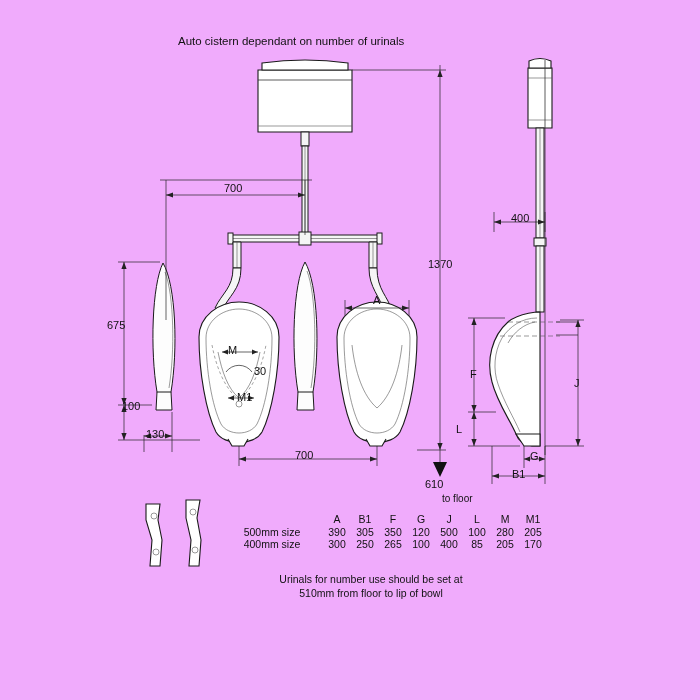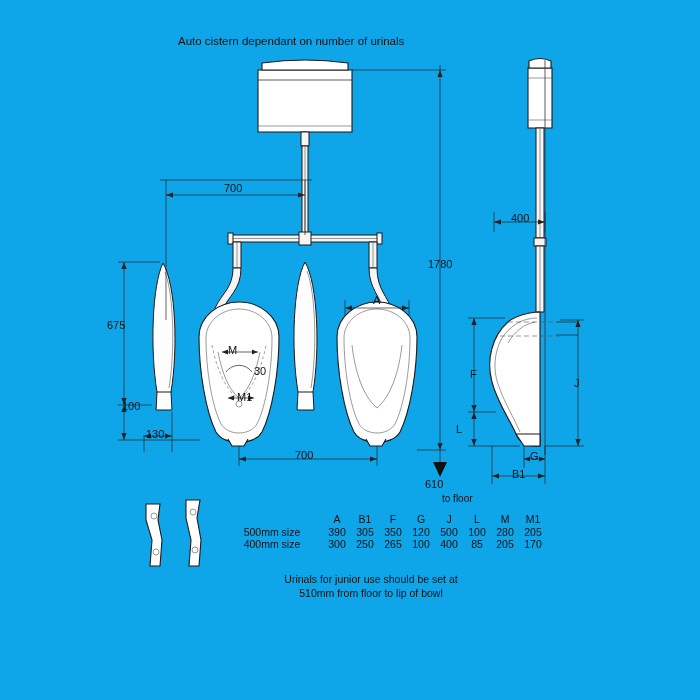--- a/index.html
+++ b/index.html
@@ -4,21 +4,21 @@
 <style>
   html, body {
     margin: 0;
     padding: 0;
     background: #ffffff;
   }
   #page {
     position: relative;
     width: 700px;
     height: 700px;
-    background: #0ea5e9;
+    background: #f0abfc;
     font-family: "Liberation Sans", sans-serif;
     color: #1a1a1a;
     overflow: hidden;
   }
   .lbl {
     position: absolute;
     font-size: 11px;
     line-height: 13px;
     color: #111;
     white-space: pre;
@@ -244,21 +244,21 @@
     <path fill="#222" d="M222,352 l6,-2.4 l0,4.8 z"></path>
     <path fill="#222" d="M258,352 l-6,-2.4 l0,4.8 z"></path>
     <line class="dim" x1="228" y1="398" x2="254" y2="398"></line>
     <path fill="#222" d="M228,398 l6,-2.4 l0,4.8 z"></path>
     <path fill="#222" d="M254,398 l-6,-2.4 l0,4.8 z"></path>
     <path class="dim" d="M226,372 A16,16 0 0 1 252,372"></path>
   </svg>
 
   <div class="lbl" style="left:224px; top:182px;">700</div>
 
-  <div class="lbl" style="left:428px; top:258px;">1780</div>
+  <div class="lbl" style="left:428px; top:258px;">1370</div>
 
   <div class="lbl" style="left:107px; top:319px;">675</div>
 
   <div class="lbl" style="left:122px; top:400px;">100</div>
 
   <div class="lbl" style="left:146px; top:428px;">130</div>
 
   <div class="lbl" style="left:295px; top:449px;">700</div>
 
   <div class="lbl" style="left:373px; top:294px;">A</div>
@@ -315,16 +315,16 @@
       <td class="num">265</td>
       <td class="num">100</td>
       <td class="num">400</td>
       <td class="num">85</td>
       <td class="num">205</td>
       <td class="num">170</td>
     </tr>
   </tbody>
     </table>
 
-  <div class="note" style="left:256px; top:572px; width:230px;">Urinals for junior use should be set at</div>
+  <div class="note" style="left:256px; top:572px; width:230px;">Urinals for number use should be set at</div>
   <div class="note" style="left:256px; top:586px; width:230px;">510mm from floor to lip of bowl</div>
 
 </div>
 
 </body></html>

